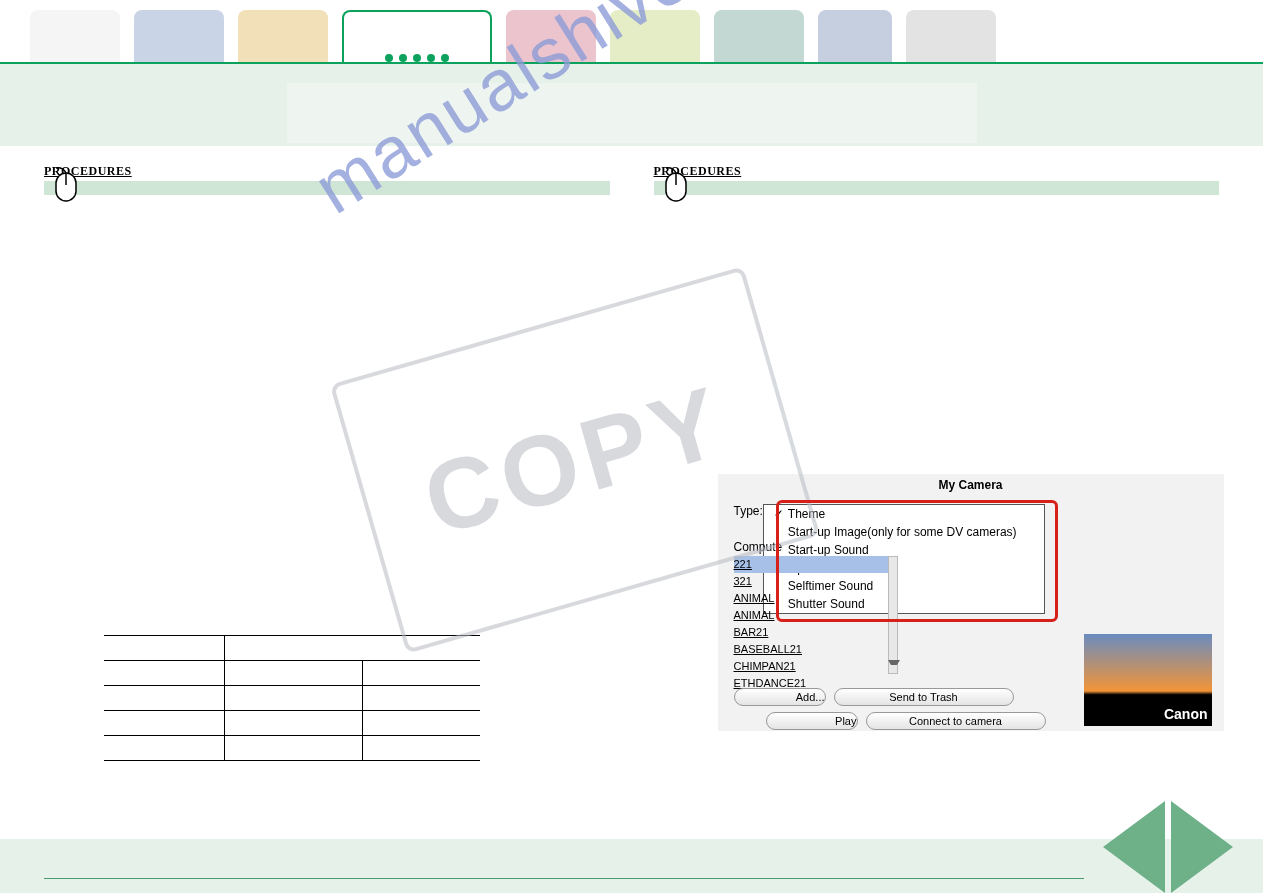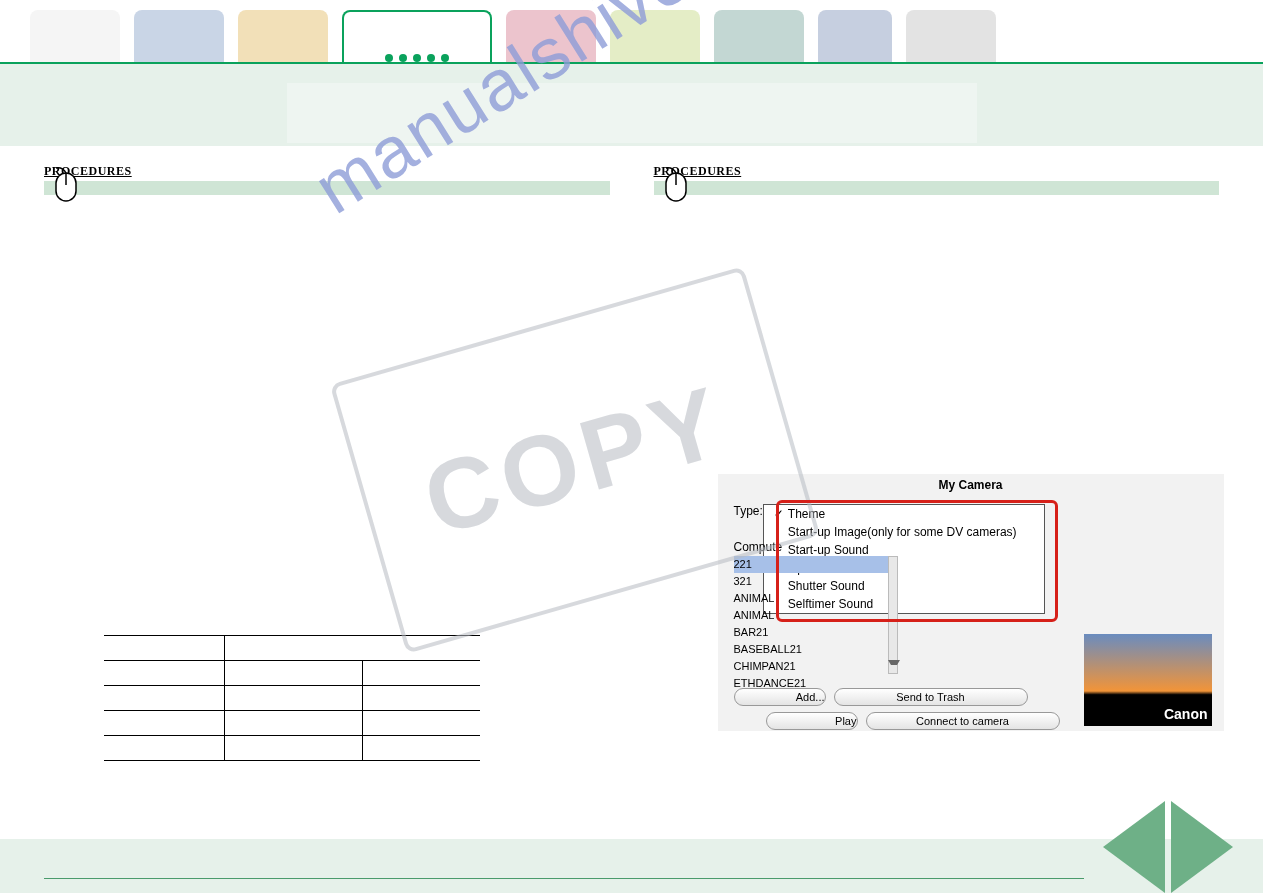--- a/index.html
+++ b/index.html
@@ -40,30 +40,30 @@
   
   .mycamera { position: absolute; top: 310px; left: 64px; background: #f2f2f2; width: 506px; height: 257px; font-size: 12px; }
   .mycamera-title { text-align:center; font-weight:bold; padding: 4px 0; }
   .type-row { padding: 8px 0 0 16px; display:flex; align-items:flex-start;}
   .dropdown { position: relative; width: 282px; background:#fff; border:1.5px solid #555; }
   .red-frame { position:absolute; top: 26px; left: 58px; width: 282px; height: 122px; border: 3px solid #d62019; border-radius: 6px; z-index:5; pointer-events:none;}
   .opt { padding: 2px 10px; }
   .opt.sel { background: #2b5fd9; color:#fff; }
   .opt .check { display:inline-block; width:14px;}
   .comp-label { position:absolute; top: 66px; left:16px;}
-  .file-list { position:absolute; top: 82px; left:16px; width: 154px; font-size:11px; line-height:17px;}
+  .file-list { position:absolute; top: 82px; left:16px; width: 154px; font-size:11px; line-height:17px;text-decoration:underline;}
   .file-list .item.sel { background:#a7c0e8;}
   .scroll-stub { position:absolute; top:82px; left:170px; width:10px; height:118px; background:#e8e8e8; border:1px solid #bbb;}
   .scroll-stub::after{content:"";position:absolute;bottom:2px;left:1px;width:6px;height:6px;border-left:3px solid transparent;border-right:3px solid transparent;border-top:5px solid #666; left:-1px;}
   .btn { display:inline-block; background: linear-gradient(#fff,#e4e4e4); border:1px solid #999; border-radius:12px; padding: 2px 0; font-size:11px; text-align:center;}
   .btn-row { position:absolute; left:16px; display:flex; gap:8px;}
   .btn-row.r1 { top: 214px;}
   .btn-row.r2 { top: 238px; padding-left: 32px;}
   .btn.w1 { width: 92px; text-align: right;}
-  .btn.w2 { width: 194px;}
+  .btn.w2 { width: 180px;}
   .preview { position:absolute; top:160px; right:12px; width:128px; height:92px; background: linear-gradient(#6a8cbf 0%, #f29438 62%, #000 66%, #000 100%); display:flex; align-items:flex-end; justify-content:flex-end; color:#fff; font-weight:bold; font-size:14px; padding:4px;}
   
   
   .footer-band { position:absolute; bottom:0; left:0; right:0; height:54px; background:#e6f1ea; }
   .footer-line { position:absolute; bottom:14px; left:44px; width:1040px; height:1px; background: #4a9b6c;}
   .nav-arrows { position:absolute; right:30px; bottom:0; display:flex; gap:6px; z-index:3;}
   .arrow-left, .arrow-right { width:0; height:0; }
   .arrow-left { border-top:46px solid transparent; border-bottom:46px solid transparent; border-right:62px solid #6eb087; margin-top:-20px;}
   .arrow-right { border-top:46px solid transparent; border-bottom:46px solid transparent; border-left:62px solid #6eb087; margin-top:-20px;}
   
@@ -153,22 +153,22 @@
     <div class="mycamera">
       <div class="mycamera-title">My Camera</div>
       <div class="red-frame"></div>
       <div class="type-row">
         <span>Type:</span>
         <div class="dropdown">
           <div class="opt"><span class="check">✓</span><span>Theme</span></div>
           <div class="opt"><span class="check"></span><span>Start-up Image(only for some DV cameras)</span></div>
           <div class="opt"><span class="check"></span><span>Start-up Sound</span></div>
           <div class="opt"><span class="check"></span><span>Operation Sound</span></div>
+          <div class="opt"><span class="check"></span><span>Selftimer Sound</span></div>
           <div class="opt"><span class="check"></span><span>Shutter Sound</span></div>
-          <div class="opt"><span class="check"></span><span>Selftimer Sound</span></div>
         </div>
       </div>
       <div class="comp-label">Compute</div>
       <div class="file-list">
         <div class="item sel">221</div>
         <div class="item">321</div>
         <div class="item">ANIMAL</div>
         <div class="item">ANIMAL</div>
         <div class="item">BAR21</div>
         <div class="item">BASEBALL21</div>

